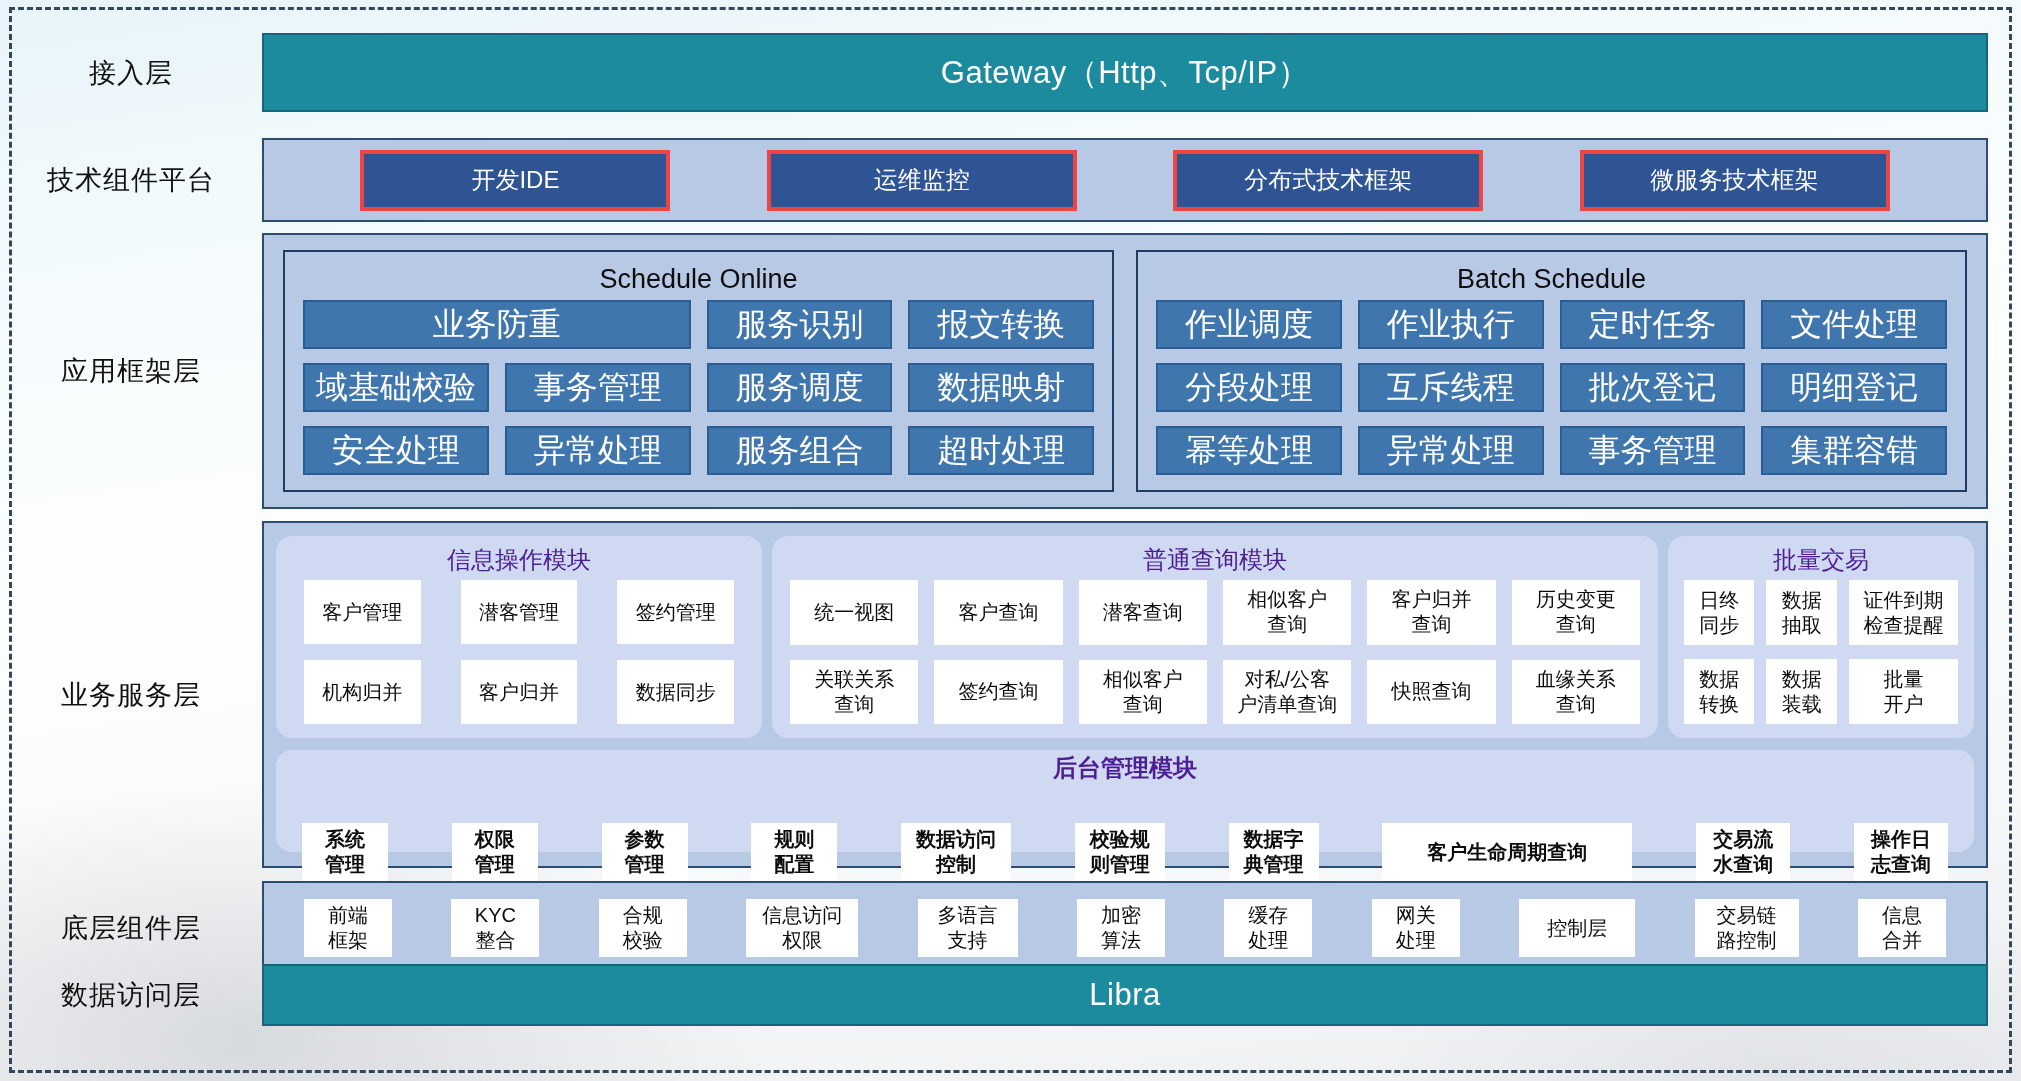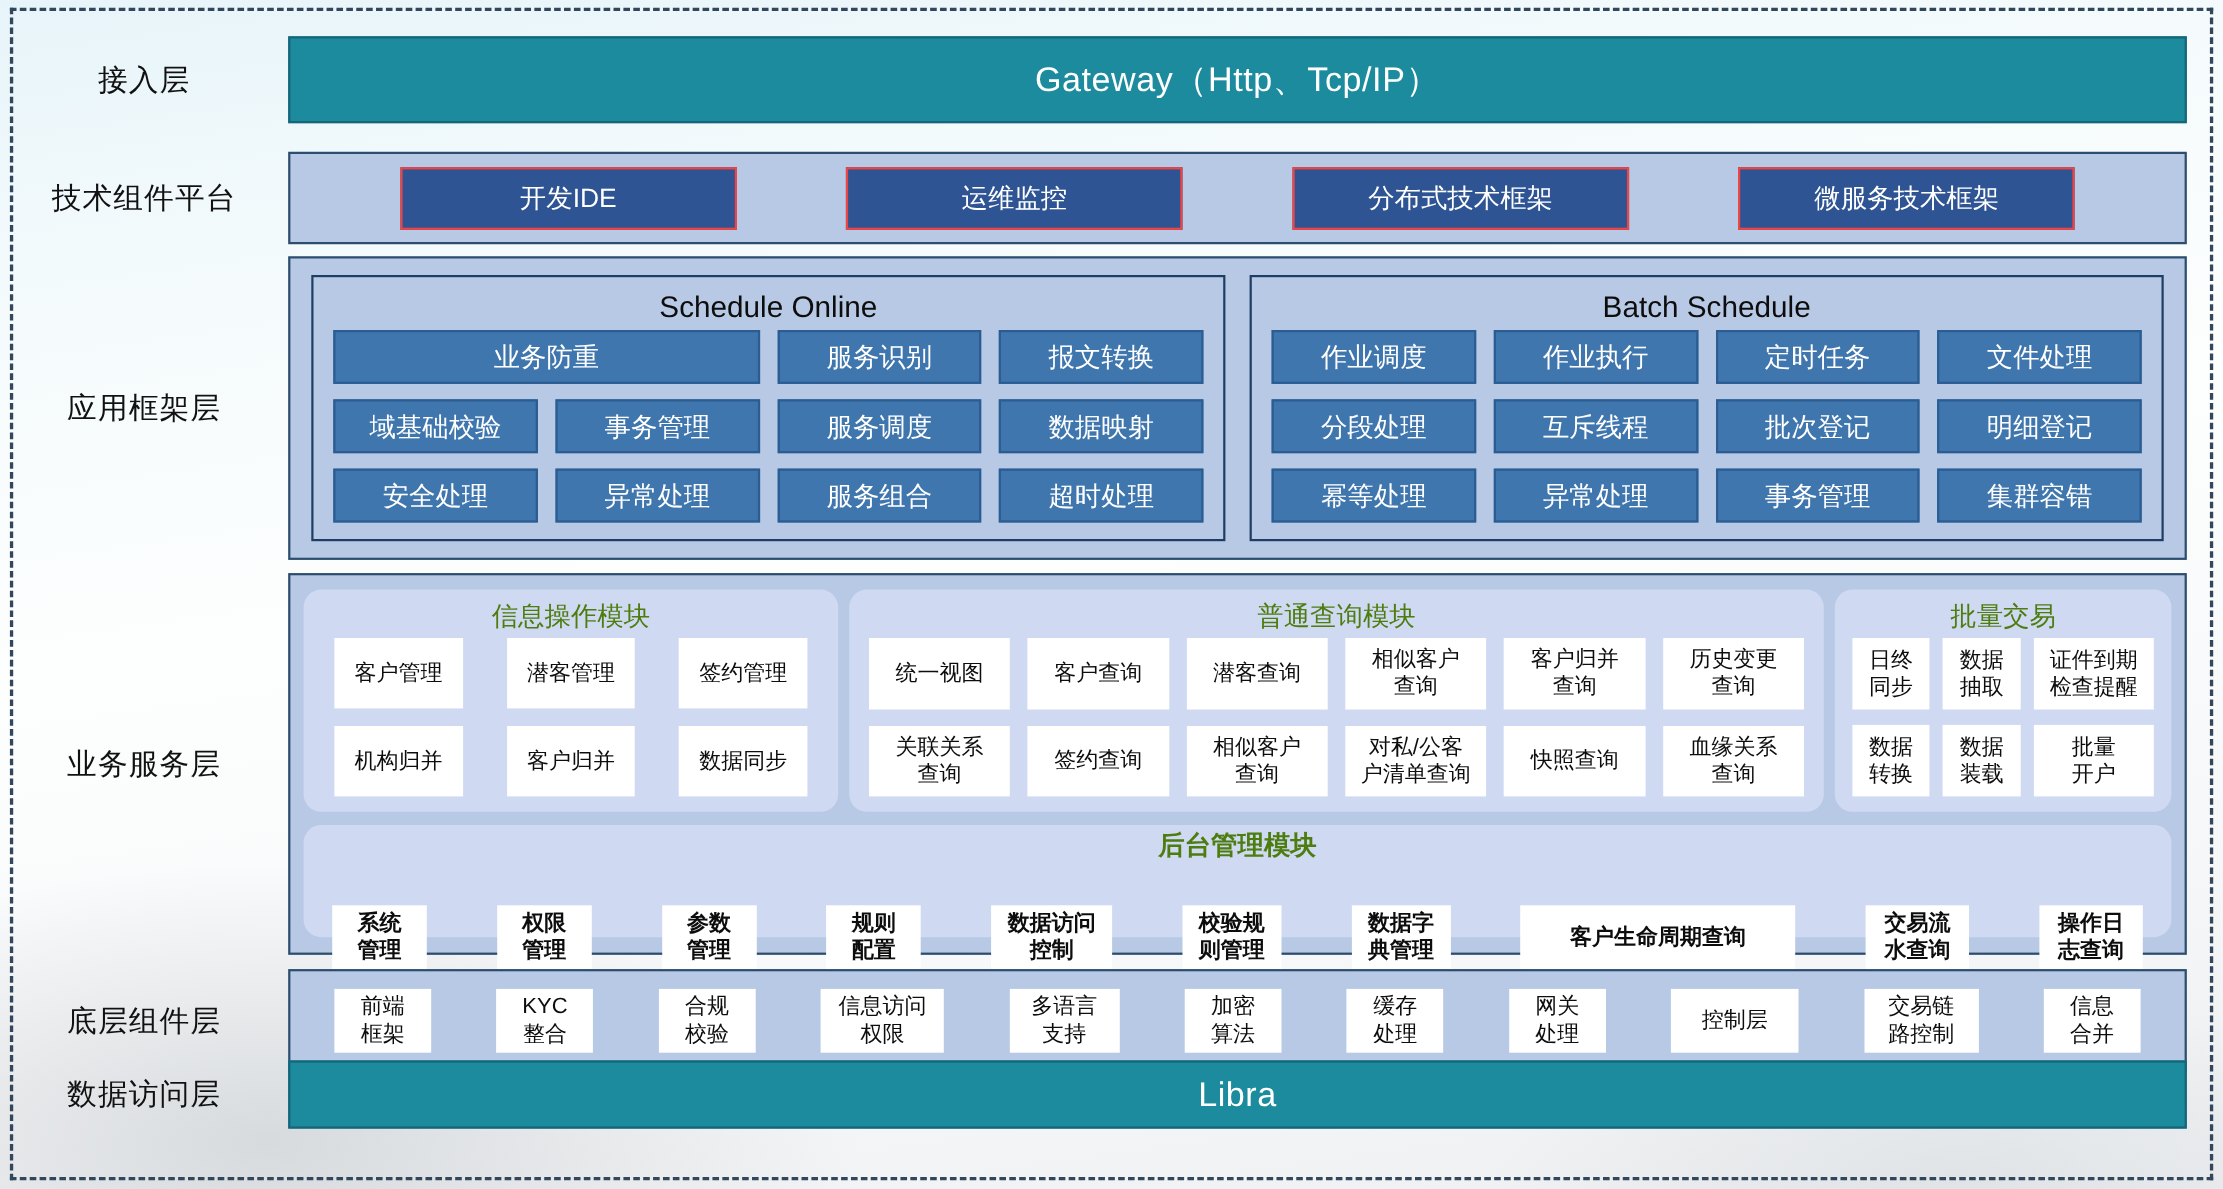--- a/index.html
+++ b/index.html
@@ -28,21 +28,21 @@
     display:flex;align-items:center;justify-content:center;
     color:#fff;font-size:31px;letter-spacing:.5px;
   }
 
   
   .container{
     flex:1;background:#b7c9e5;border:2px solid #2d4d6e;box-sizing:border-box;
   }
   .tech-box{display:flex;align-items:center;justify-content:space-evenly;}
   .tech-btn{
-    width:302px;height:53px;background:#2e5494;border:2px solid #ef4444;
+    width:302px;height:53px;background:#2e5494;border:4px solid #ef4444;
     display:flex;align-items:center;justify-content:center;
     color:#fff;font-size:24px;
   }
 
   
   .fw-box{display:flex;gap:22px;padding:15px 19px;}
   .panel{
     flex:1;background:#b7c9e5;border:2px solid #1f3c64;box-sizing:border-box;
     display:flex;flex-direction:column;padding:6px 18px 15px;
   }
@@ -50,34 +50,34 @@
     height:42px;display:flex;align-items:center;justify-content:center;
     color:#0d0d0d;font-size:27px;
   }
   .fw-grid{
     flex:1;display:grid;grid-template-columns:repeat(4,1fr);
     gap:14px 16px;
   }
   .fw-btn{
     background:#3f76ad;border:2px solid #2b5d93;
     display:flex;align-items:center;justify-content:center;
-    color:#fff;font-size:24px;white-space:nowrap;
+    color:#fff;font-size:32px;white-space:nowrap;
   }
   .span2{grid-column:span 2;}
 
   
   .svc-box{display:flex;flex-direction:column;padding:13px 12px 14px;gap:12px;}
   .svc-top{display:flex;gap:10px;height:204px;}
   .soft-panel{
     background:#cfdaf2;border-radius:16px;box-sizing:border-box;
     display:flex;flex-direction:column;padding:4px 0 14px;
   }
   .soft-title{
     height:40px;display:flex;align-items:center;justify-content:center;
-    color:#4d7c0f;font-size:24px;
+    color:#4c1d95;font-size:24px;
   }
   .info-panel{width:486px;}
   .query-panel{flex:1;}
   .batch-panel{width:306px;}
   .soft-grid{flex:1;display:grid;}
   .info-grid{grid-template-columns:repeat(3,1fr);gap:16px 40px;padding:0 28px;}
   .query-grid{grid-template-columns:repeat(6,1fr);gap:15px 16px;padding:0 18px;}
   .batch-grid{grid-template-columns:1fr 1fr 1.55fr;gap:14px 12px;padding:0 16px;}
   .white-btn{
     background:#fff;display:flex;align-items:center;justify-content:center;

